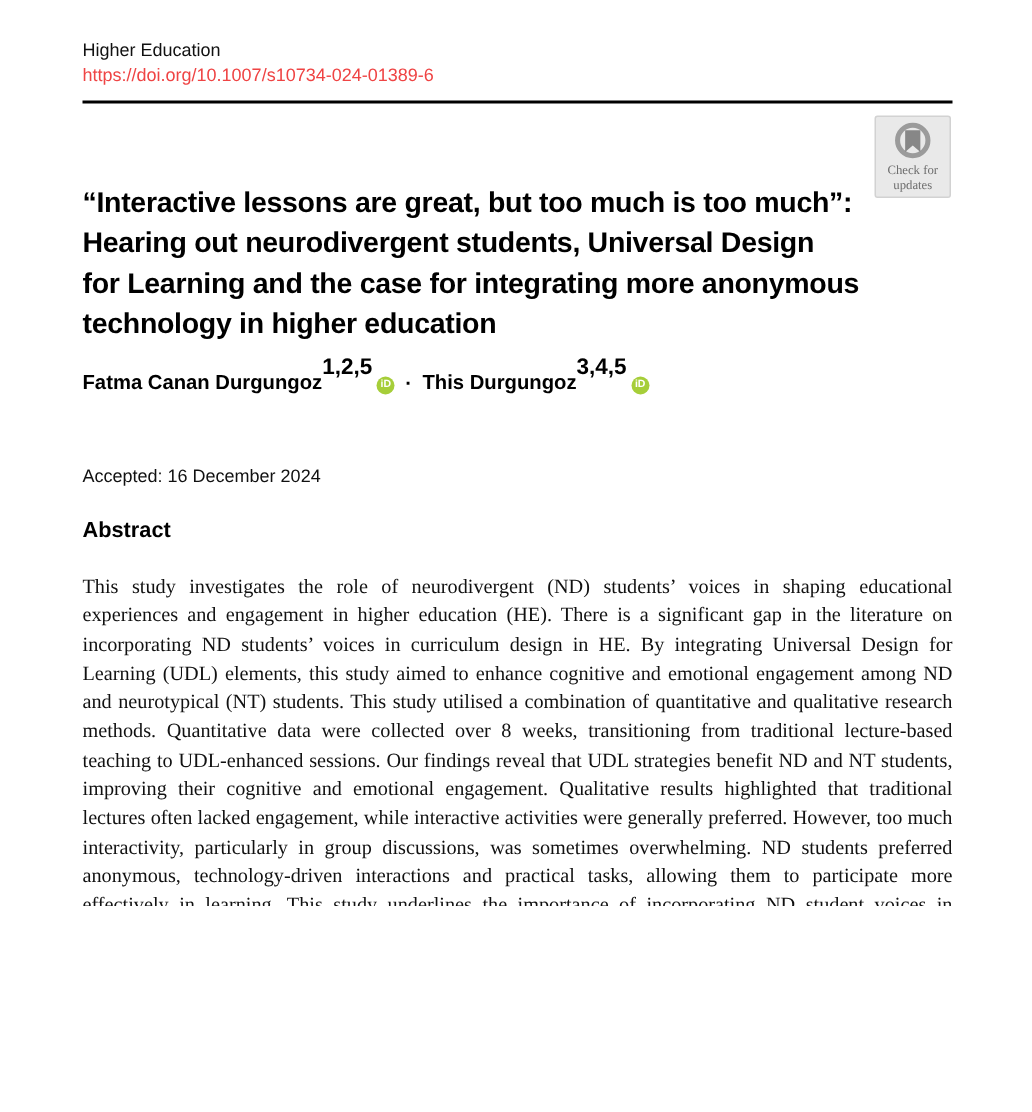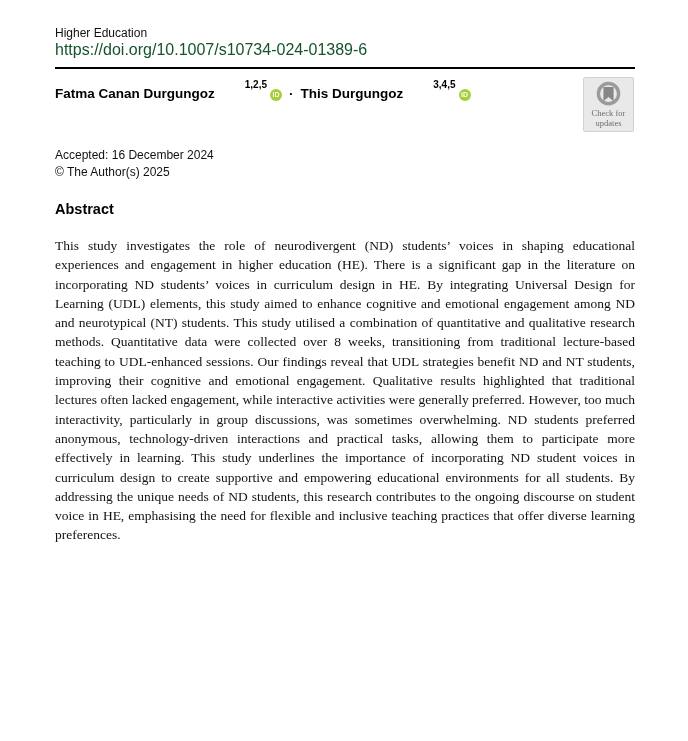--- a/index.html
+++ b/index.html
@@ -13,23 +13,23 @@
     overflow: hidden;
     font-family: "Liberation Sans", sans-serif;
     color: #161616;
   }
   .journal-name {
     font-size: 12px;
     line-height: 15px;
     color: #111111;
   }
   .journal-doi {
-    font-size: 16px;
+    font-size: 12px;
     line-height: 15px;
-    color: #14532d;
+    color: #ef4444;
     text-decoration: none;
     display: inline-block;
   }
   .rule {
     border: none;
     border-top: 2px solid #000000;
     margin: 8px 0 0 0;
     width: 580px;
   }
   
@@ -70,26 +70,25 @@
   
   .authors {
     margin-top: 17px;
     font-size: 13.5px;
     font-weight: bold;
     color: #000000;
     display: flex;
     align-items: center;
   }
   .authors sup {
-    font-size: 10px;
+    font-size: 15px;
     font-weight: bold;
     position: relative;
     top: -5px;
     line-height: 0;
-    margin-left: 30px;
   }
   .orcid {
     display: inline-block;
     width: 12px;
     height: 12px;
     border-radius: 50%;
     background: #A6CE39;
     color: #ffffff;
     font-size: 7px;
     font-weight: bold;
@@ -147,28 +146,33 @@
     <span>
       <svg viewBox="0 0 32 32" aria-hidden="true">
         <circle cx="16" cy="15" r="12" fill="none" stroke="#9b9b9b" stroke-width="4"></circle>
         <path d="M10 7 h12 v17 l-6 -5 -6 5 z" fill="#878787"></path>
       </svg>
     </span>
     <span class="badge-text">Check for</span>
     <span class="badge-text">updates</span>
   </div>
 
+  <div class="title">
+    <div>“Interactive lessons are great, but too much is too much”:</div>
+    <div>Hearing out neurodivergent students, Universal Design</div>
+    <div>for Learning and the case for integrating more anonymous</div>
+    <div>technology in higher education</div>
+  </div>
 
   <div class="authors">
     <span><span>Fatma Canan Durgungoz</span><sup>1,2,5</sup><span class="orcid">iD</span></span>
     <span class="author-sep">·</span>
     <span><span>This Durgungoz</span><sup>3,4,5</sup><span class="orcid">iD</span></span>
   </div>
 
   <div class="meta-block">
     <div>Accepted: 16 December 2024</div>
-    <div>© The Author(s) 2025</div>
   </div>
 
   <div class="abstract-heading">Abstract</div>
   <p class="abstract-body">This study investigates the role of neurodivergent (ND) students’ voices in shaping educational experiences and engagement in higher education (HE). There is a significant gap in the literature on incorporating ND students’ voices in curriculum design in HE. By integrating Universal Design for Learning (UDL) elements, this study aimed to enhance cognitive and emotional engagement among ND and neurotypical (NT) students. This study utilised a combination of quantitative and qualitative research methods. Quantitative data were collected over 8 weeks, transitioning from traditional lecture-based teaching to UDL-enhanced sessions. Our findings reveal that UDL strategies benefit ND and NT students, improving their cognitive and emotional engagement. Qualitative results highlighted that traditional lectures often lacked engagement, while interactive activities were generally preferred. However, too much interactivity, particularly in group discussions, was sometimes overwhelming. ND students preferred anonymous, technology-driven interactions and practical tasks, allowing them to participate more effectively in learning. This study underlines the importance of incorporating ND student voices in curriculum design to create supportive and empowering educational environments for all students. By addressing the unique needs of ND students, this research contributes to the ongoing discourse on student voice in HE, emphasising the need for flexible and inclusive teaching practices that offer diverse learning preferences.</p>
 
 </div>
 
 </body></html>

